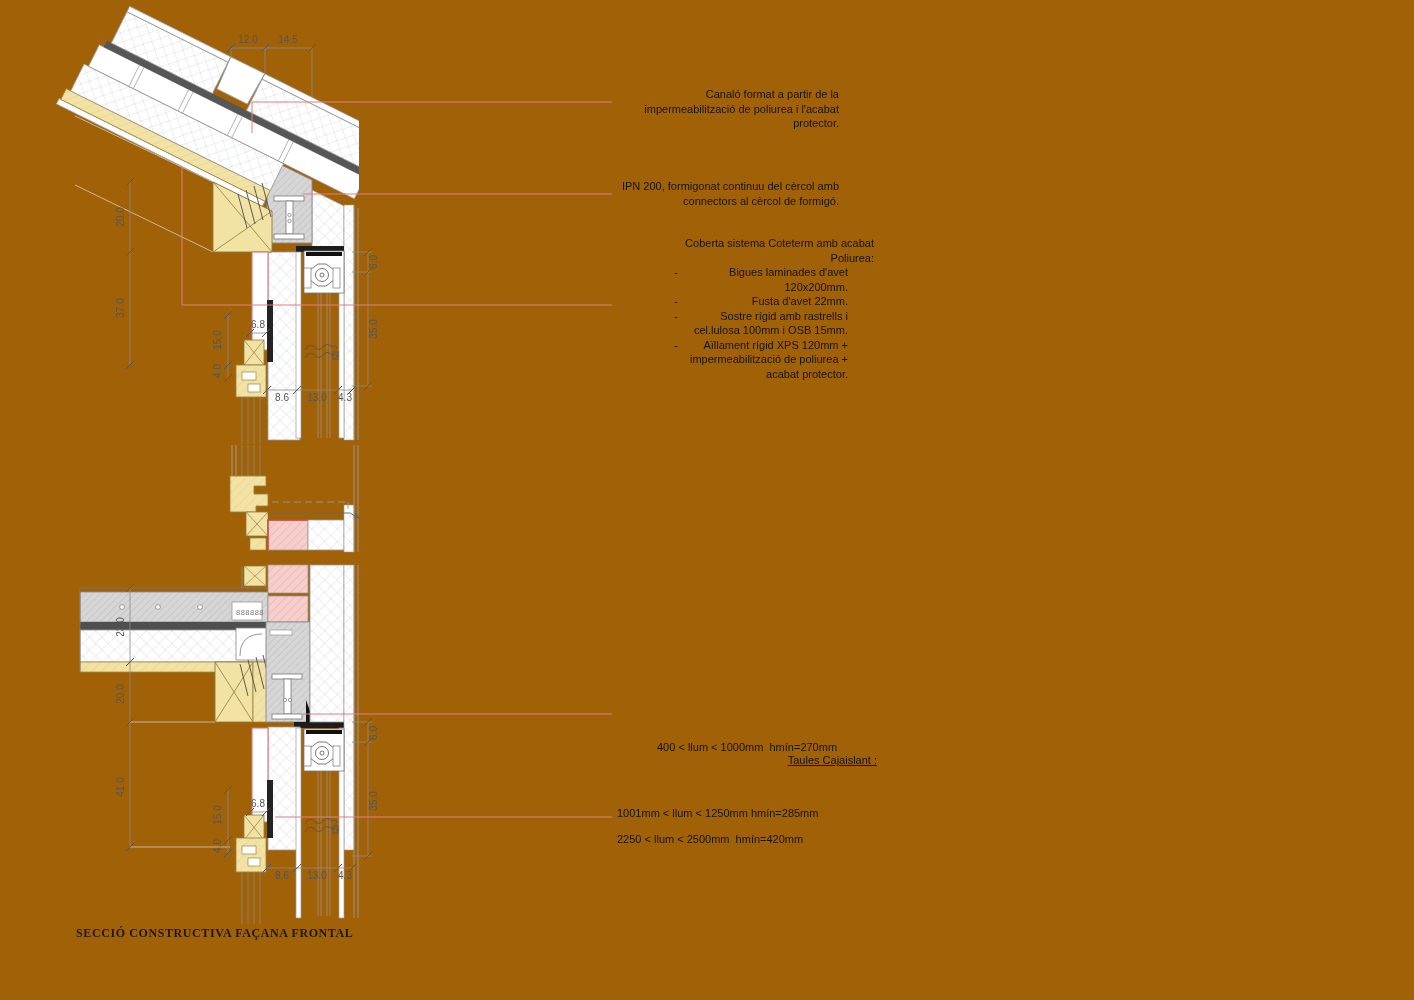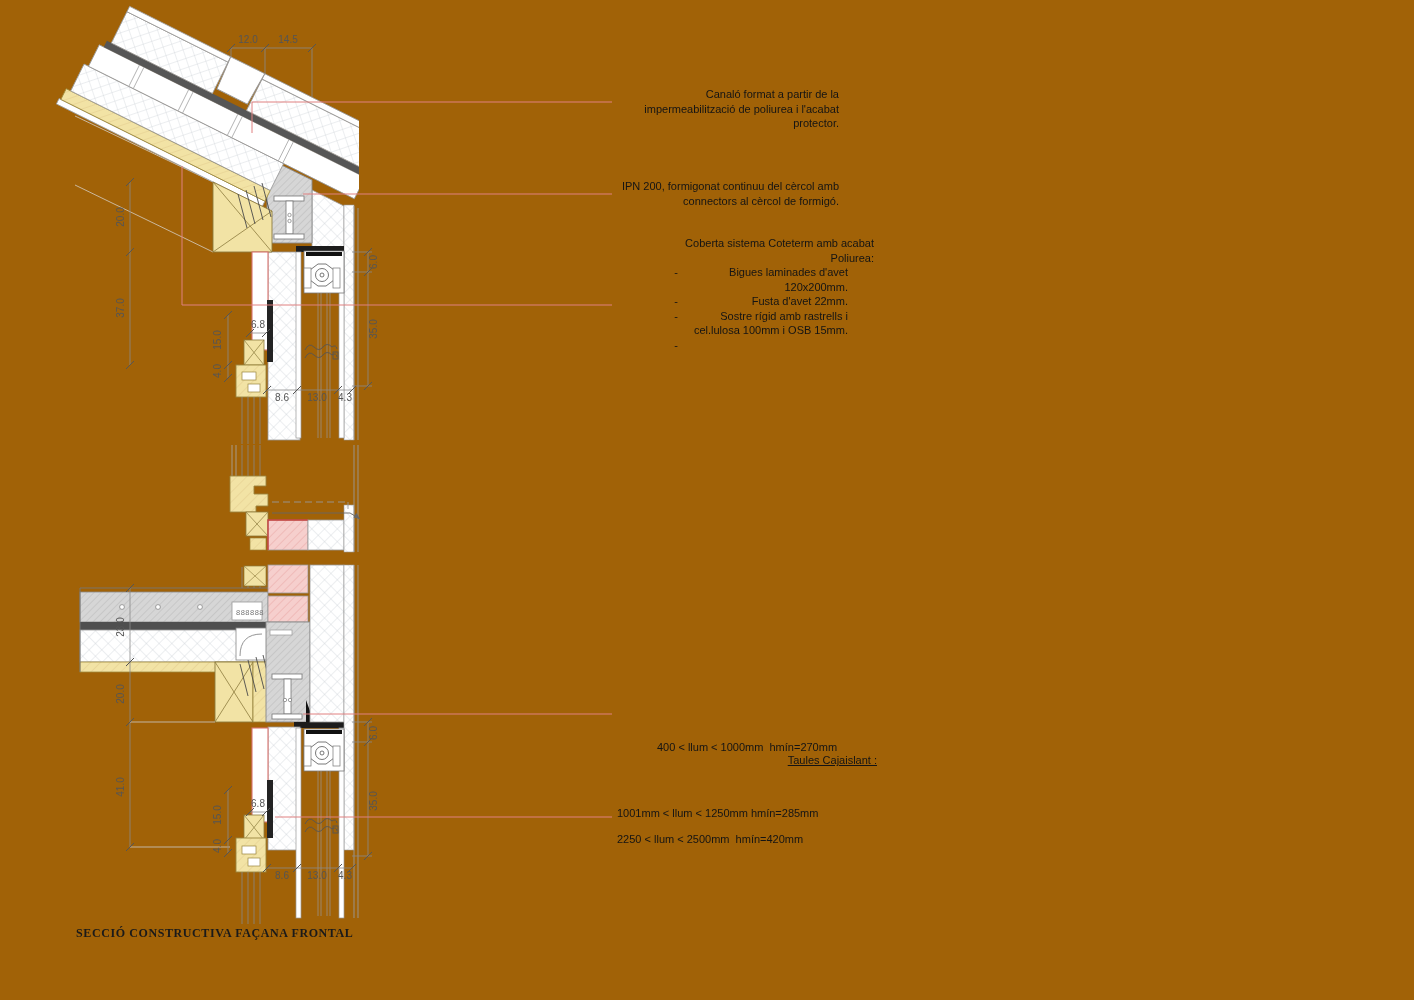--- a/index.html
+++ b/index.html
@@ -398,20 +398,21 @@
   <div class="bullet-item">
     <span class="dash">-</span>
     <span class="btext">Fusta d'avet 22mm.</span>
   </div>
   <div class="bullet-item">
     <span class="dash">-</span>
     <span class="btext">Sostre rígid amb rastrells i cel.lulosa 100mm i OSB 15mm.</span>
   </div>
   <div class="bullet-item">
     <span class="dash">-</span>
+    <span class="btext">Aïllament rígid XPS 120mm + impermeabilització de poliurea + acabat protector.</span>
   </div>
 </div>
 
 
 <div class="ann" style="left:617px;top:753px;width:260px;text-decoration:underline;">Taules Cajaislant :</div>
 
 <div class="ann spec-row" style="left:617px;top:740px;margin-left:40px;">400 &lt; llum &lt; 1000mm  hmín=270mm</div>
 <div class="ann spec-row" style="left:617px;top:806px;">1001mm &lt; llum &lt; 1250mm hmín=285mm</div>
 <div class="ann spec-row" style="left:617px;top:832px;">2250 &lt; llum &lt; 2500mm  hmín=420mm</div>
 

